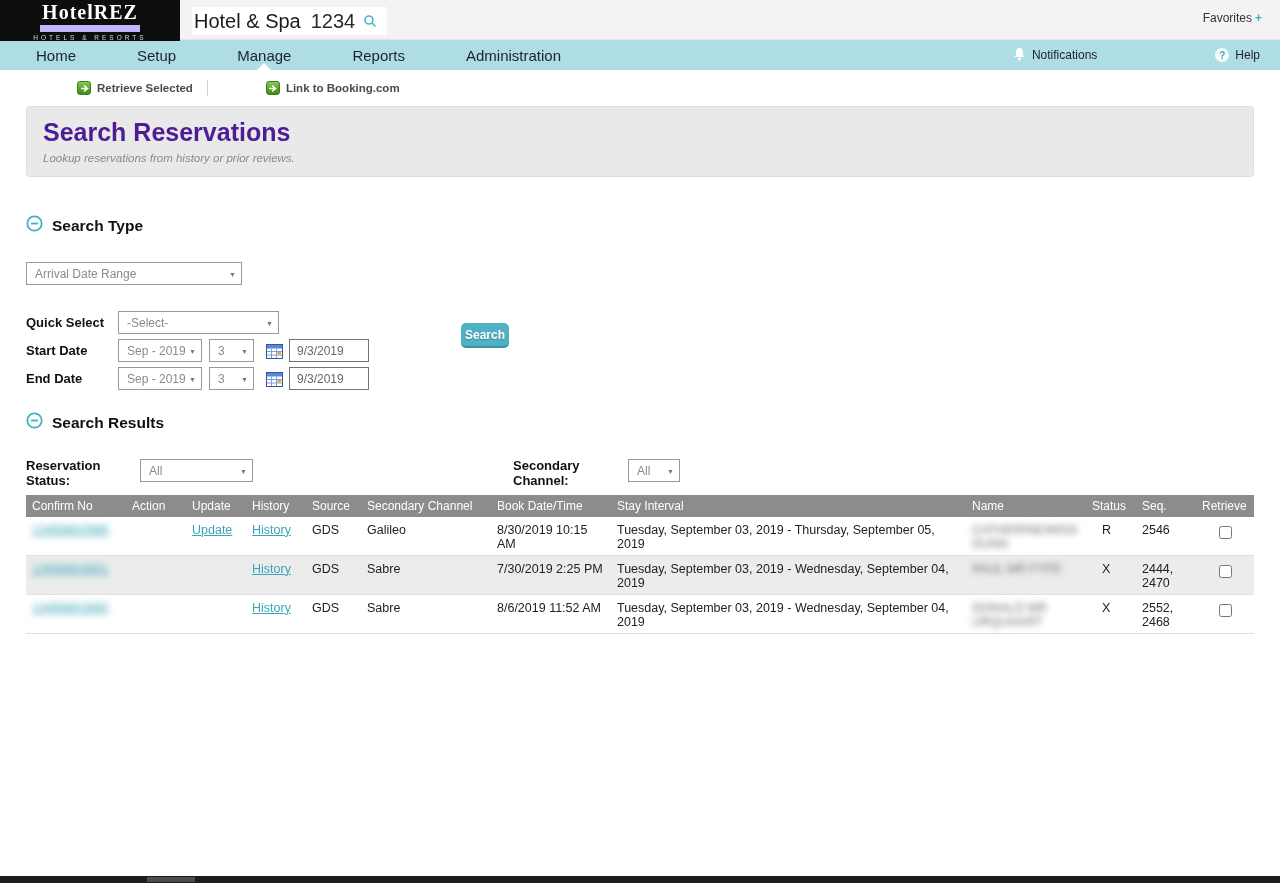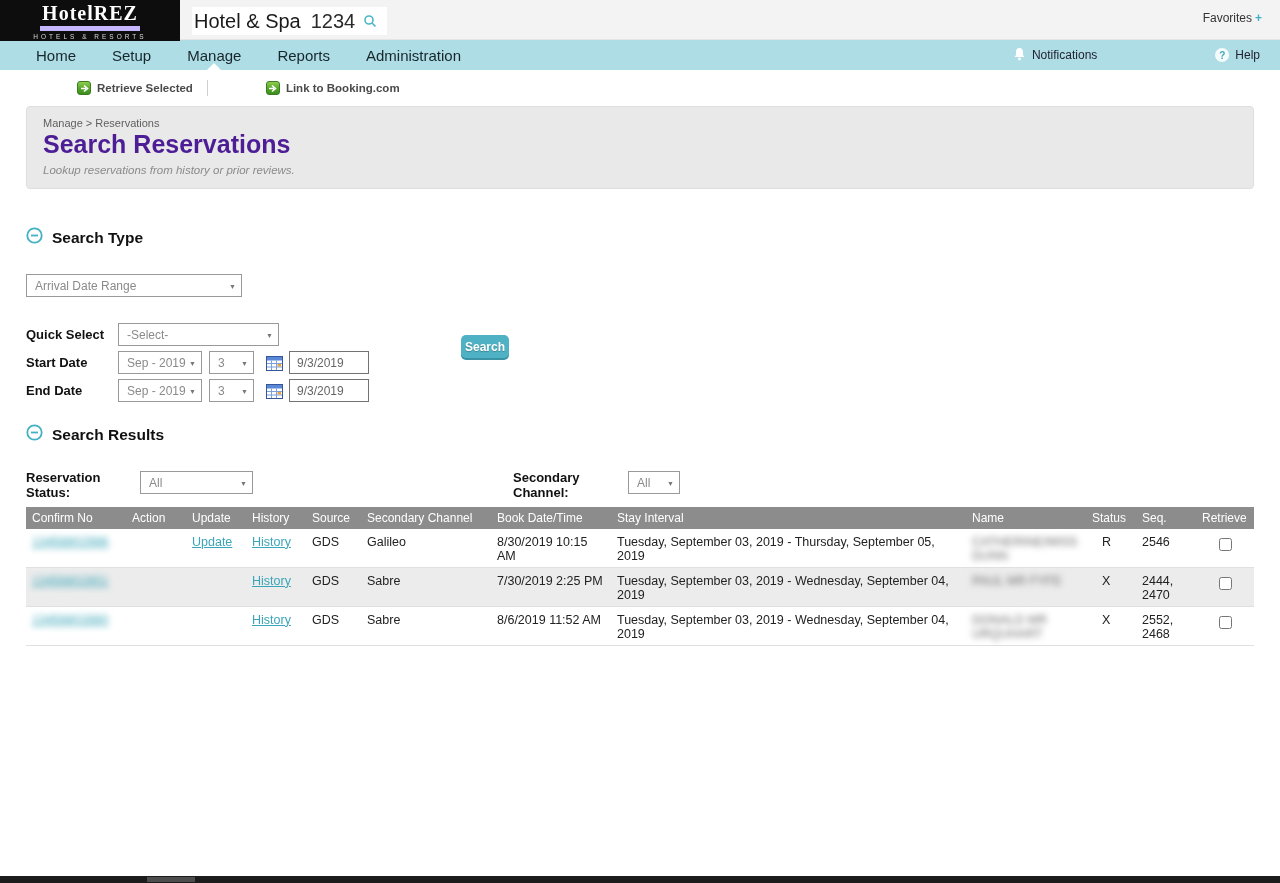--- a/index.html
+++ b/index.html
@@ -5,33 +5,33 @@
   * { margin:0; padding:0; box-sizing:border-box; }
   html,body { width:1280px; height:883px; overflow:hidden; background:#fff;
     font-family:"Liberation Sans", sans-serif; color:#222; }
   .page { position:relative; width:1280px; height:883px; background:#fff; }
 
   
   .topbar { position:relative; height:40px; background:#f3f3f3; border-bottom:1px solid #e5e5e5; }
   .logo { position:absolute; left:0; top:0; width:180px; height:41px; background:#0d0d0d;
     display:flex; flex-direction:column; align-items:center; justify-content:center; z-index:5; }
   .logo-title { font-family:"Liberation Serif", serif; color:#fff; font-size:20px; font-weight:bold;
-    letter-spacing:1px; border-bottom:5px solid #c4b5fd; padding:0 2px 1px; }
+    letter-spacing:1px; border-bottom:7px solid #c4b5fd; padding:0 2px 1px; }
   .logo-sub { color:#d8d8d8; font-size:6.5px; letter-spacing:3px; margin-top:2px; }
   .property-title { position:absolute; left:192px; top:7px; height:28px; display:flex; align-items:center;
     background:#fff; padding:0 10px 0 2px; font-size:20px; color:#1a1a1a; }
   .property-name { font-weight:400; }
   .property-code { margin-left:10px; color:#2a2a2a; }
   .search-glyph { margin-left:8px; }
   .favorites { position:absolute; right:18px; top:11px; font-size:12px; color:#333; cursor:pointer; }
   .favorites .plus { color:#3fb0c4; font-weight:bold; margin-left:3px; }
 
   
   .navbar { position:relative; height:30px; background:#aedde5; display:flex; align-items:center; }
-  .nav-items { display:flex; height:100%; margin-left:36px; }
+  .nav-items { display:flex; height:100%; margin-left:36px;gap:25px; }
   .nav-item { position:relative; font-size:15px; color:#16262b; padding:0 18px; display:flex;
     align-items:center; cursor:pointer; }
   .nav-item:first-child { padding-left:0; }
   .nav-notch { position:absolute; bottom:0; left:50%; margin-left:-7px; width:0; height:0;
     border-left:7px solid transparent; border-right:7px solid transparent; border-bottom:7px solid #fff; }
   .nav-right { margin-left:auto; display:flex; align-items:center; gap:8px; margin-right:20px; }
   .nav-util { display:flex; align-items:center; font-size:12px; color:#223; cursor:pointer; }
   .nav-util .lbl { margin-left:6px; }
   .notifications { margin-right:110px; }
   .help-badge { width:14px; height:14px; border-radius:50%; background:#f6fbfc; color:#3fa9bd;
@@ -192,21 +192,20 @@
       <span class="go-icon">
         <svg width="9" height="9" viewBox="0 0 9 9">
             <path d="M1 4.5 H6 M4 1.5 L7.5 4.5 L4 7.5" fill="none" stroke="#fff" stroke-width="1.6"></path>
           </svg>
       </span>
       <span class="tool-label">Link to Booking.com</span>
     </div>
   </div>
 
   <div class="page-header">
-    <div class="breadcrumb">Manage &gt; Reservations</div>
     <div class="page-title">Search Reservations</div>
     <div class="page-subtitle">Lookup reservations from history or prior reviews.</div>
   </div>
 
   <div class="content">
 
     <div class="section-header sec-search-type">
       <span>
         <svg width="17" height="17" viewBox="0 0 17 17">
             <circle cx="8.5" cy="8.5" r="7.2" fill="none" stroke="#43b1c3" stroke-width="1.8"></circle>

